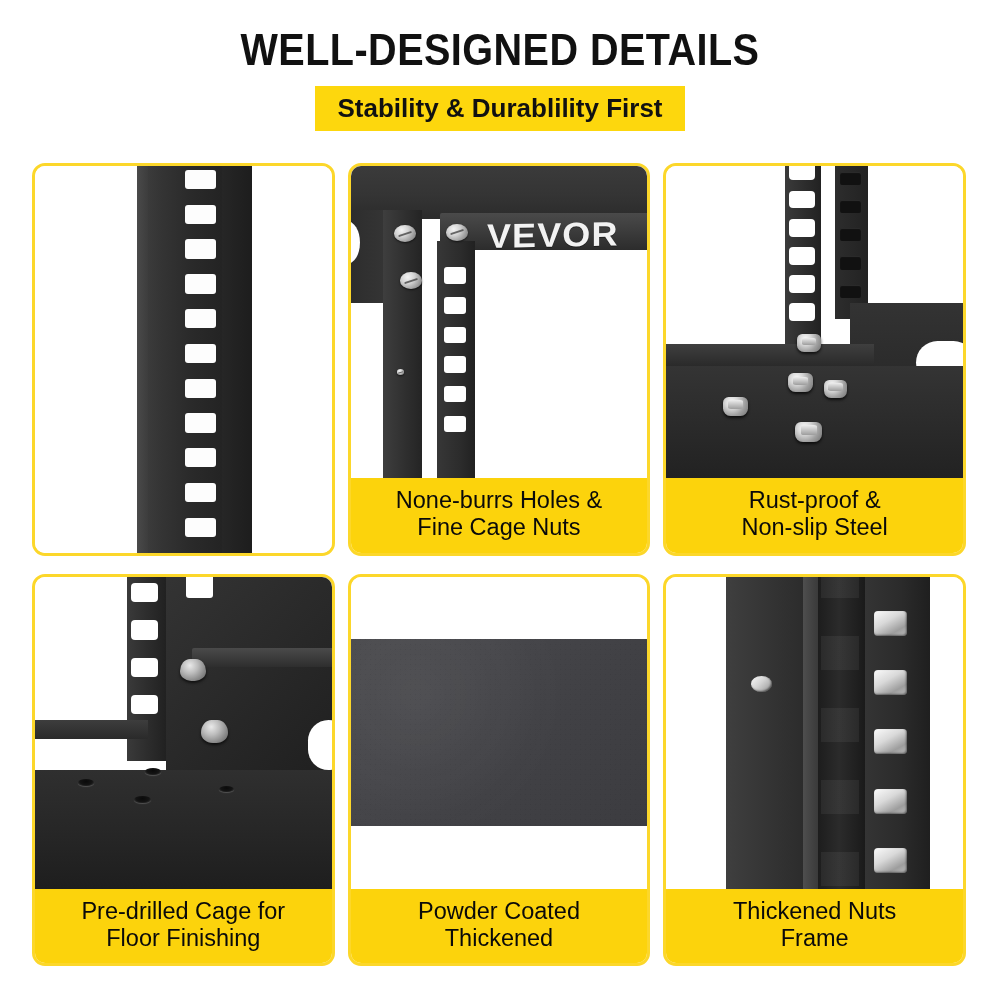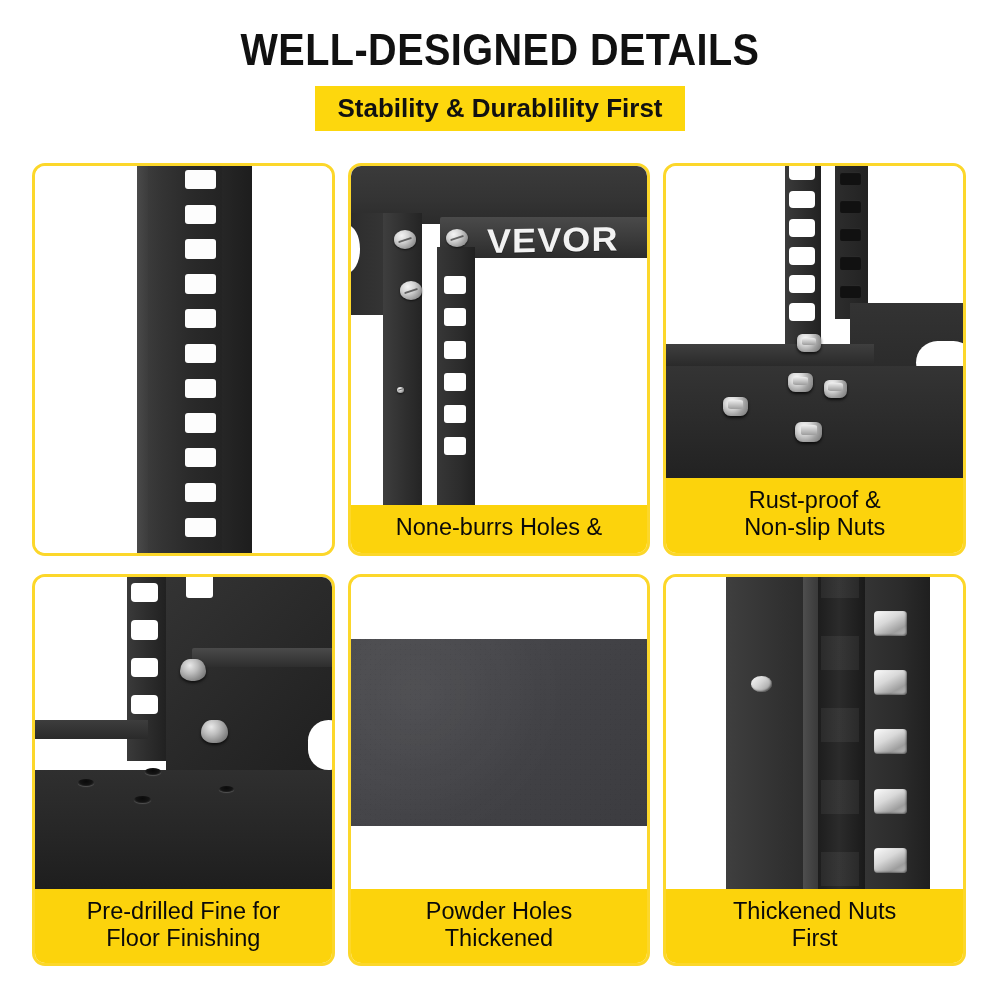--- a/index.html
+++ b/index.html
@@ -472,20 +472,21 @@
 
         <div class="screw" style="left:14.5%; top:19%;  width:7.5%;  height:5.4%;"></div>
         <div class="screw" style="left:16.5%; top:34%;  width:7.5%;  height:5.4%;"></div>
         <div class="screw" style="left:32%;   top:18.5%; width:7.5%; height:5.4%;"></div>
         <div class="screw" style="left:15.5%; top:65%;  width:2.6%;  height:1.9%;"></div>
 
         <div class="p2-brand">VEVOR</div>
       </div>
       <div class="card-caption">
         <span class="cap-line">None-burrs Holes &amp;</span>
+        <span class="cap-line">Fine Cage Nuts</span>
       </div>
     </div>
 
     <div class="card">
       <div class="card-photo">
         <div class="p3-post2"></div>
         <div class="p3-post"></div>
 
         <div class="p3-hole" style="top:-1%"></div>
         <div class="p3-hole" style="top:8%"></div>
@@ -506,21 +507,21 @@
         <div class="p3-baselip"></div>
 
         <div class="nut" style="left:44%;  top:54%;  width:8%;  height:5.5%;"></div>
         <div class="nut" style="left:41%;  top:66.5%; width:8.5%; height:6%;"></div>
         <div class="nut" style="left:53%;  top:68.5%; width:8%;  height:5.8%;"></div>
         <div class="nut" style="left:19%;  top:74%;  width:8.5%; height:6%;"></div>
         <div class="nut" style="left:43.5%; top:82%; width:9%;  height:6.4%;"></div>
       </div>
       <div class="card-caption">
         <span class="cap-line">Rust-proof &amp;</span>
-        <span class="cap-line">Non-slip Nuts</span>
+        <span class="cap-line">Non-slip Steel</span>
       </div>
     </div>
 
     <div class="card">
       <div class="card-photo">
         <div class="p4-panel"></div>
         <div class="p4-slot"></div>
         <div class="p4-post"></div>
 
         <div class="p4-hole" style="top:2%"></div>
@@ -535,33 +536,33 @@
 
         <div class="bolt" style="left:49%; top:26.5%; width:8.5%; height:7%;"></div>
         <div class="bolt" style="left:56%; top:46%;   width:9%;   height:7.5%;"></div>
 
         <div class="p4-anchor" style="left:14.5%; top:65%;   width:5.5%; height:2.2%;"></div>
         <div class="p4-anchor" style="left:37%;   top:61.5%; width:5.5%; height:2.2%;"></div>
         <div class="p4-anchor" style="left:33.5%; top:70.5%; width:5.5%; height:2.2%;"></div>
         <div class="p4-anchor" style="left:62%;   top:67%;   width:5%;   height:2%;"></div>
       </div>
       <div class="card-caption">
-        <span class="cap-line">Pre-drilled Fine for</span>
+        <span class="cap-line">Pre-drilled Cage for</span>
         <span class="cap-line">Floor Finishing</span>
       </div>
     </div>
 
     <div class="card">
       <div class="card-photo">
         <div class="p5-swatch">
           <div class="p5-grain"></div>
         </div>
       </div>
       <div class="card-caption">
-        <span class="cap-line">Powder Holes</span>
+        <span class="cap-line">Powder Coated</span>
         <span class="cap-line">Thickened</span>
       </div>
     </div>
 
     <div class="card">
       <div class="card-photo">
         <div class="p6-face"></div>
         <div class="p6-bend"></div>
         <div class="p6-inner"></div>
         <div class="p6-inner-glow"></div>
@@ -570,18 +571,18 @@
         <div class="p6-round" style="top:32%"></div>
 
         <div class="p6-sq" style="top:11%"></div>
         <div class="p6-sq" style="top:30%"></div>
         <div class="p6-sq" style="top:49%"></div>
         <div class="p6-sq" style="top:68%"></div>
         <div class="p6-sq" style="top:87%"></div>
       </div>
       <div class="card-caption">
         <span class="cap-line">Thickened Nuts</span>
-        <span class="cap-line">First</span>
+        <span class="cap-line">Frame</span>
       </div>
     </div>
 
   </div>
 </div>
 
 </body></html>

